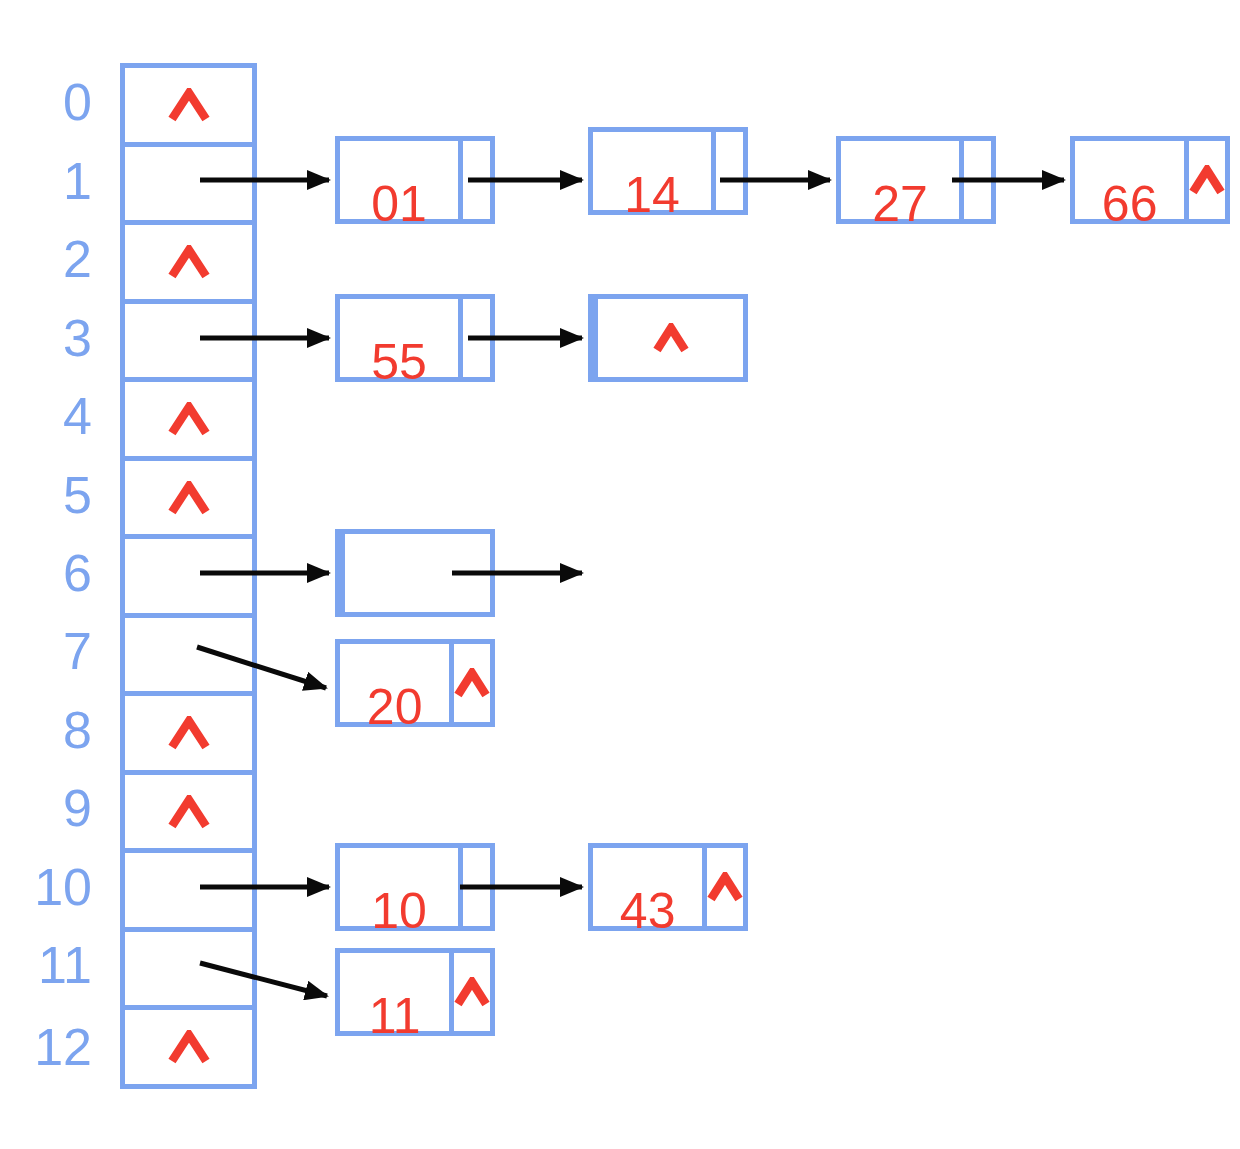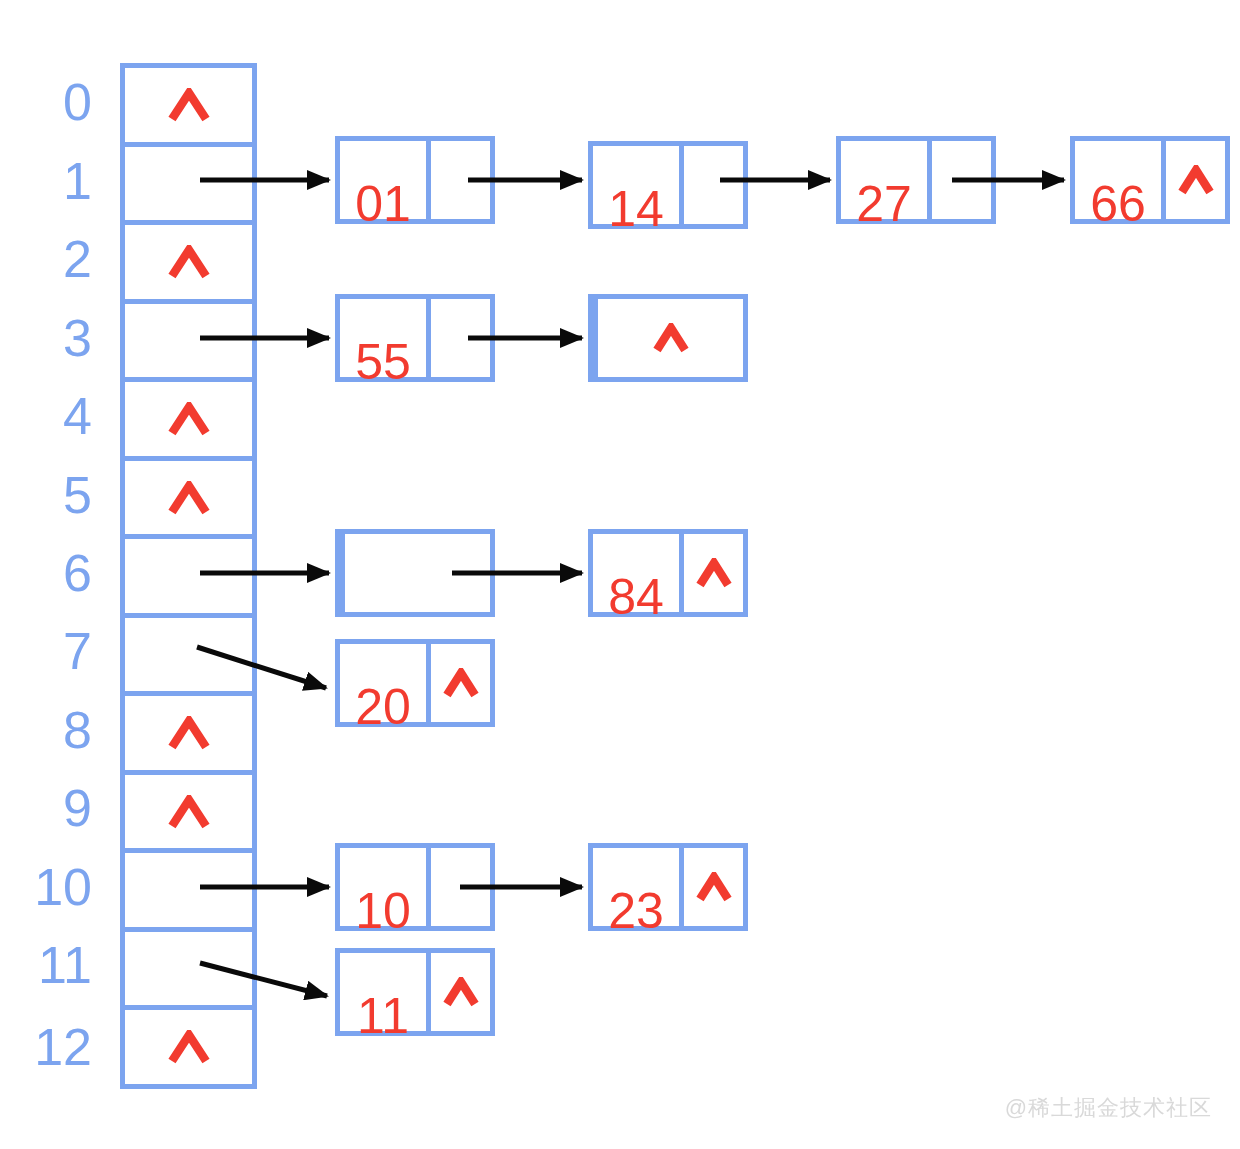--- a/index.html
+++ b/index.html
@@ -26,21 +26,21 @@
     border:5px solid var(--frame-blue);box-sizing:border-box;
     display:flex;align-items:center;justify-content:center;
     background:var(--background);
   }
   .node{
     position:absolute;width:160px;height:88px;
     border:5px solid var(--frame-blue);box-sizing:border-box;
     display:flex;background:var(--background);
   }
   .node .val{
-    width:86px;display:flex;align-items:center;justify-content:center;
+    width:118px;display:flex;align-items:center;justify-content:center;
     font-size:50px;color:var(--value-red);margin-top:48px;
   }
   .node .sep{width:5px;background:var(--frame-blue);}
   .node .ptr{flex:1;display:flex;align-items:center;justify-content:center;}
   .caret{display:block;}
   .caret path{stroke:var(--value-red);fill:none;stroke-width:8.5;stroke-linejoin:miter;}
   .arrows{position:absolute;left:0;top:0;pointer-events:none;}
   .arrows line{stroke:var(--arrow-black);stroke-width:5;}
   .arrows .head{fill:var(--arrow-black);}
   .watermark{
@@ -107,21 +107,21 @@
     <svg class="caret" width="44" height="34" viewBox="0 0 44 34">
         <path d="M5 31 L22 5 L39 31"></path>
       </svg>
   </div>
 
   <div class="node" style="left:335px;top:136px">
     <div class="val">01</div>
     <div class="sep"></div>
     <div class="ptr"></div>
   </div>
-  <div class="node" style="left:588px;top:141px">
+  <div class="node" style="left:588px;top:127px">
     <div class="val">14</div>
     <div class="sep"></div>
     <div class="ptr"></div>
   </div>
   <div class="node" style="left:836px;top:136px">
     <div class="val">27</div>
     <div class="sep"></div>
     <div class="ptr"></div>
   </div>
   <div class="node" style="left:1070px;top:136px">
@@ -145,47 +145,38 @@
       <svg class="caret" width="36" height="30" viewBox="0 0 36 30">
           <path d="M4 27 L18 5 L32 27"></path>
         </svg>
     </div>
   </div>
 
   <div class="node" style="left:335px;top:529px">
     <div class="sep"></div>
     <div class="ptr"></div>
   </div>
-  <div class="node" style="left:588px;top:529px">
-    <div class="val">84</div>
-    <div class="sep"></div>
-    <div class="ptr">
-      <svg class="caret" width="36" height="30" viewBox="0 0 36 30">
-          <path d="M4 27 L18 5 L32 27"></path>
-        </svg>
-    </div>
-  </div>
 
   <div class="node" style="left:335px;top:639px">
     <div class="val">20</div>
     <div class="sep"></div>
     <div class="ptr">
       <svg class="caret" width="36" height="30" viewBox="0 0 36 30">
           <path d="M4 27 L18 5 L32 27"></path>
         </svg>
     </div>
   </div>
 
   <div class="node" style="left:335px;top:843px">
     <div class="val">10</div>
     <div class="sep"></div>
     <div class="ptr"></div>
   </div>
   <div class="node" style="left:588px;top:843px">
-    <div class="val">23</div>
+    <div class="val">43</div>
     <div class="sep"></div>
     <div class="ptr">
       <svg class="caret" width="36" height="30" viewBox="0 0 36 30">
           <path d="M4 27 L18 5 L32 27"></path>
         </svg>
     </div>
   </div>
 
   <div class="node" style="left:335px;top:948px">
     <div class="val">11</div>
@@ -210,15 +201,14 @@
     <line x1="200" y1="338" x2="329" y2="338" marker-end="url(#ah)"></line>
     <line x1="468" y1="338" x2="582" y2="338" marker-end="url(#ah)"></line>
     <line x1="200" y1="573" x2="329" y2="573" marker-end="url(#ah)"></line>
     <line x1="452" y1="573" x2="582" y2="573" marker-end="url(#ah)"></line>
     <line x1="197" y1="647" x2="326" y2="688" marker-end="url(#ah)"></line>
     <line x1="200" y1="887" x2="329" y2="887" marker-end="url(#ah)"></line>
     <line x1="460" y1="887" x2="582" y2="887" marker-end="url(#ah)"></line>
     <line x1="200" y1="963" x2="327" y2="996" marker-end="url(#ah)"></line>
   </svg>
 
-  <div class="watermark">@稀土掘金技术社区</div>
 
 </div>
 
 </body></html>

